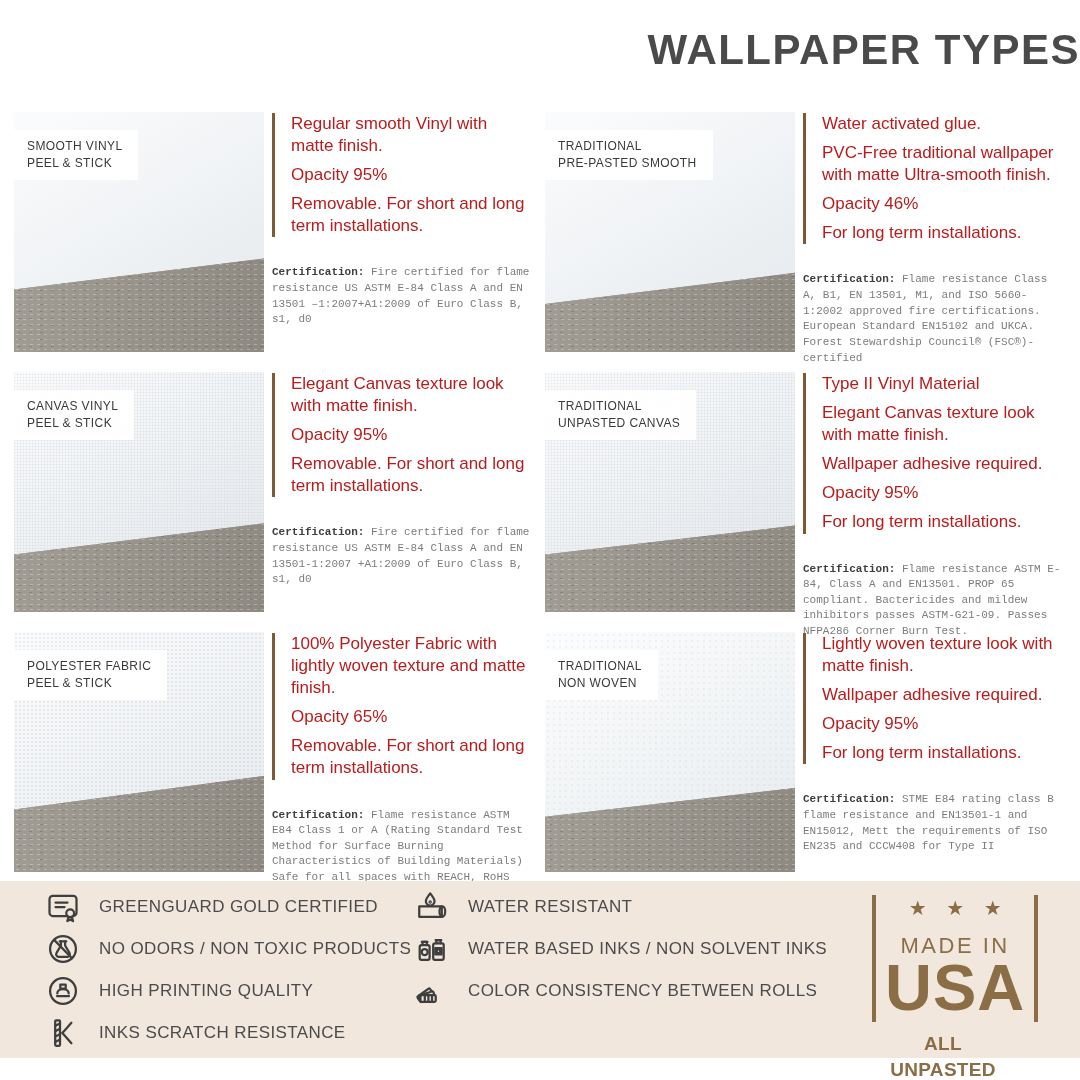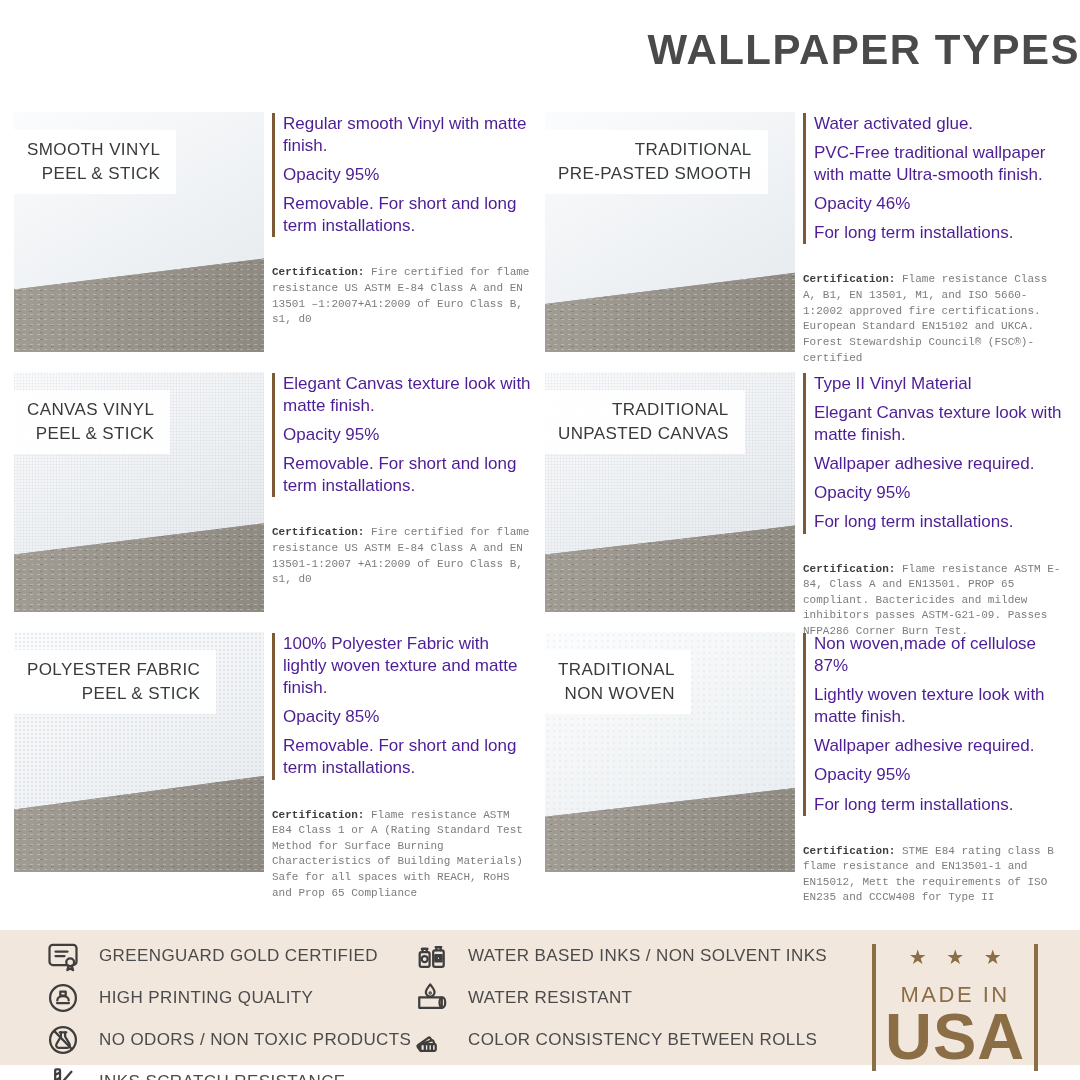--- a/index.html
+++ b/index.html
@@ -41,34 +41,34 @@
            background-size:7px 5px, 11px 7px, 100% 100%;
            clip-path:polygon(0 74%, 100% 61%, 100% 100%, 0 100%); }
   .p1 .floor { clip-path:polygon(0 80%, 100% 67%, 100% 100%, 0 100%); }
   .p2 .floor { clip-path:polygon(0 76%, 100% 63%, 100% 100%, 0 100%); }
   .p3 .floor { clip-path:polygon(0 76%, 100% 64%, 100% 100%, 0 100%); }
   .p4 .floor { clip-path:polygon(0 74%, 100% 60%, 100% 100%, 0 100%); }
   .p5 .floor { clip-path:polygon(0 77%, 100% 65%, 100% 100%, 0 100%); }
 
   .band { position:absolute; left:0; top:18px; max-width:236px;
           background:rgba(255,255,255,0.93); padding:8px 16px 8px 13px;
-          font-size:17px; line-height:1.42; color:#3a3a3a; letter-spacing:0.4px; font-weight:500;text-align:right; }
+          font-size:12px; line-height:1.42; color:#3a3a3a; letter-spacing:0.4px; font-weight:500; }
 
   
   .info { flex:1; padding-top:1px; }
-  .desc { border-left:3px solid #7d5a35; padding-left:8px; color:#4c1d95;
+  .desc { border-left:3px solid #7d5a35; padding-left:16px; color:#b91c1c;
           font-size:17px; line-height:1.3; }
   .desc p { margin:0 0 7px 0; }
   .desc p:last-child { margin-bottom:0; }
   .cert { margin:28px 0 0 0; color:#7c7c7c; font-size:11px; line-height:1.42;font-family:Liberation Mono, monospace; }
   .cert strong { color:#3e3e3e; font-weight:700; }
   .cert span { white-space:pre-line; }
 
   
-  .footer { position:absolute; left:0; top:930px; width:1080px; height:135px; background:#f2e7dd; }
+  .footer { position:absolute; left:0; top:881px; width:1080px; height:177px; background:#f2e7dd; }
   .features { position:absolute; top:9px; display:flex; flex-direction:column; gap:8px; }
   .features-left { left:44px; }
   .features-mid { left:413px; }
   .feature { display:flex; align-items:center; gap:17px; height:34px; }
   .feature .ic { width:38px; height:38px; flex:none; display:flex; align-items:center; justify-content:center; }
   .feature svg { stroke:#3e3e3e; fill:none; stroke-width:1.5; stroke-linecap:round; stroke-linejoin:round; }
   .feature .lbl { font-size:17px; color:#4b4b4b; letter-spacing:0.4px; }
 
   
   .badge { position:absolute; left:872px; top:14px; width:142px; text-align:center; color:#8b6e46; }
@@ -167,39 +167,38 @@
       <div class="sample tex-dots p4">
         <div class="floor"></div>
         <div class="band">
           <div>POLYESTER FABRIC</div>
           <div>PEEL &amp; STICK</div>
         </div>
       </div>
       <div class="info">
         <div class="desc">
           <p>100% Polyester Fabric with lightly woven texture and matte finish.</p>
-          <p>Opacity 85%</p>
+          <p>Opacity 65%</p>
           <p>Removable.  For short and long term installations.</p>
         </div>
         <p class="cert"><strong>Certification:</strong><span> Flame resistance ASTM E84 Class 1 or A (Rating Standard Test Method for Surface Burning Characteristics of Building Materials)
 Safe for all spaces with REACH, RoHS and Prop 65 Compliance</span></p>
       </div>
     </section>
 
     <section class="panel">
       <div class="sample tex-soft p5">
         <div class="floor"></div>
         <div class="band">
           <div>TRADITIONAL</div>
           <div>NON WOVEN</div>
         </div>
       </div>
       <div class="info">
         <div class="desc">
-          <p>Non woven,made of cellulose 87%</p>
           <p>Lightly woven texture look with matte finish.</p>
           <p>Wallpaper adhesive required.</p>
           <p>Opacity 95%</p>
           <p>For long term installations.</p>
         </div>
         <p class="cert"><strong>Certification:</strong><span> STME E84 rating class B flame resistance and EN13501-1 and EN15012, Mett the requirements of ISO EN235 and CCCW408 for Type II</span></p>
       </div>
     </section>
 
   </div>
@@ -216,85 +215,85 @@
             <circle cx="16.8" cy="16.2" r="2.6" fill="#f2e7dd"></circle>
             <path d="M15.7 18.5l-0.8 2.9 1.9-1.1 1.9 1.1-0.8-2.9"></path>
           </svg>
         </span>
         <span class="lbl">GREENGUARD GOLD CERTIFIED</span>
       </div>
       <div class="feature">
         <span class="ic">
           <svg width="36" height="36" viewBox="0 0 24 24">
             <circle cx="12" cy="12" r="8.6"></circle>
+            <path d="M10.6 6.9v2.8l-2.9 4.9a1.7 1.7 0 0 0 1.5 2.6h5.6a1.7 1.7 0 0 0 1.5-2.6l-2.9-4.9V6.9"></path>
+            <line x1="9.8" y1="6.9" x2="14.2" y2="6.9"></line>
+            <line x1="6.1" y1="5.9" x2="18" y2="18.2"></line>
+          </svg>
+        </span>
+        <span class="lbl">NO ODORS / NON TOXIC PRODUCTS</span>
+      </div>
+      <div class="feature">
+        <span class="ic">
+          <svg width="36" height="36" viewBox="0 0 24 24">
+            <circle cx="12" cy="12" r="8.6"></circle>
             <path d="M10.2 7.8h3.6v2.6h-3.6z"></path>
             <path d="M8.2 13.6c0-1.6 1.4-2.9 3.8-2.9s3.8 1.3 3.8 2.9"></path>
             <line x1="8" y1="15.4" x2="16" y2="15.4"></line>
           </svg>
         </span>
         <span class="lbl">HIGH PRINTING QUALITY</span>
-      </div>
-      <div class="feature">
-        <span class="ic">
-          <svg width="36" height="36" viewBox="0 0 24 24">
-            <circle cx="12" cy="12" r="8.6"></circle>
-            <path d="M10.6 6.9v2.8l-2.9 4.9a1.7 1.7 0 0 0 1.5 2.6h5.6a1.7 1.7 0 0 0 1.5-2.6l-2.9-4.9V6.9"></path>
-            <line x1="9.8" y1="6.9" x2="14.2" y2="6.9"></line>
-            <line x1="6.1" y1="5.9" x2="18" y2="18.2"></line>
-          </svg>
-        </span>
-        <span class="lbl">NO ODORS / NON TOXIC PRODUCTS</span>
       </div>
       <div class="feature">
         <span class="ic">
           <svg width="36" height="36" viewBox="0 0 24 24">
             <rect x="6.8" y="3.5" width="3.2" height="17" rx="0.6"></rect>
             <line x1="6.8" y1="7.2" x2="10" y2="5.6"></line>
             <line x1="6.8" y1="10.8" x2="10" y2="9.2"></line>
             <line x1="6.8" y1="14.4" x2="10" y2="12.8"></line>
             <line x1="6.8" y1="18" x2="10" y2="16.4"></line>
             <line x1="11.6" y1="12" x2="17.6" y2="5.2"></line>
             <line x1="11.6" y1="12" x2="17.6" y2="18.8"></line>
           </svg>
         </span>
         <span class="lbl">INKS SCRATCH RESISTANCE</span>
       </div>
     </div>
 
     <div class="features features-mid">
+      <div class="feature">
+        <span class="ic">
+          <svg width="36" height="36" viewBox="0 0 24 24">
+            <path d="M3.5 11.5h15v7h-15z"></path>
+            <ellipse cx="18.9" cy="15" rx="1.9" ry="3.5"></ellipse>
+            <path d="M10.8 2.9c1.9 2.4 2.9 3.8 2.9 5.2a2.9 2.9 0 1 1-5.8 0c0-1.4 1-2.8 2.9-5.2z" fill="#f2e7dd"></path>
+            <circle cx="10.8" cy="8.6" r="0.4"></circle>
+          </svg>
+        </span>
+        <span class="lbl">WATER RESISTANT</span>
+      </div>
       <div class="feature">
         <span class="ic">
           <svg width="36" height="36" viewBox="0 0 24 24">
             <rect x="3.8" y="9.4" width="6.6" height="9.8" rx="1.2"></rect>
             <path d="M5.7 9.4V7.3h2.8v2.1"></path>
             <line x1="5.2" y1="7.3" x2="9" y2="7.3"></line>
             <circle cx="7.1" cy="14" r="2"></circle>
             <rect x="12.8" y="8.2" width="7" height="11" rx="1.2"></rect>
             <path d="M14.9 8.2V6h2.8v2.2"></path>
             <line x1="14.4" y1="6" x2="18.2" y2="6"></line>
             <rect x="14.2" y="11.4" width="4.2" height="4.2"></rect>
             <circle cx="16.3" cy="13.5" r="1.2"></circle>
           </svg>
         </span>
         <span class="lbl">WATER BASED INKS / NON SOLVENT INKS</span>
       </div>
       <div class="feature">
         <span class="ic">
           <svg width="36" height="36" viewBox="0 0 24 24">
-            <path d="M3.5 11.5h15v7h-15z"></path>
-            <ellipse cx="18.9" cy="15" rx="1.9" ry="3.5"></ellipse>
-            <path d="M10.8 2.9c1.9 2.4 2.9 3.8 2.9 5.2a2.9 2.9 0 1 1-5.8 0c0-1.4 1-2.8 2.9-5.2z" fill="#f2e7dd"></path>
-            <circle cx="10.8" cy="8.6" r="0.4"></circle>
-          </svg>
-        </span>
-        <span class="lbl">WATER RESISTANT</span>
-      </div>
-      <div class="feature">
-        <span class="ic">
-          <svg width="36" height="36" viewBox="0 0 24 24">
             <rect x="4.3" y="14.8" width="10.2" height="4.5" rx="0.9" transform="rotate(-36 5 19)"></rect>
             <rect x="4.3" y="14.8" width="10.2" height="4.5" rx="0.9" transform="rotate(-18 5 19)" fill="#f2e7dd"></rect>
             <rect x="4.3" y="14.8" width="10.2" height="4.5" rx="0.9" fill="#f2e7dd"></rect>
             <line x1="7.2" y1="15.6" x2="7.2" y2="18.5"></line>
             <line x1="9.6" y1="15.6" x2="9.6" y2="18.5"></line>
             <line x1="12" y1="15.6" x2="12" y2="18.5"></line>
           </svg>
         </span>
         <span class="lbl">COLOR CONSISTENCY BETWEEN ROLLS</span>
       </div>

